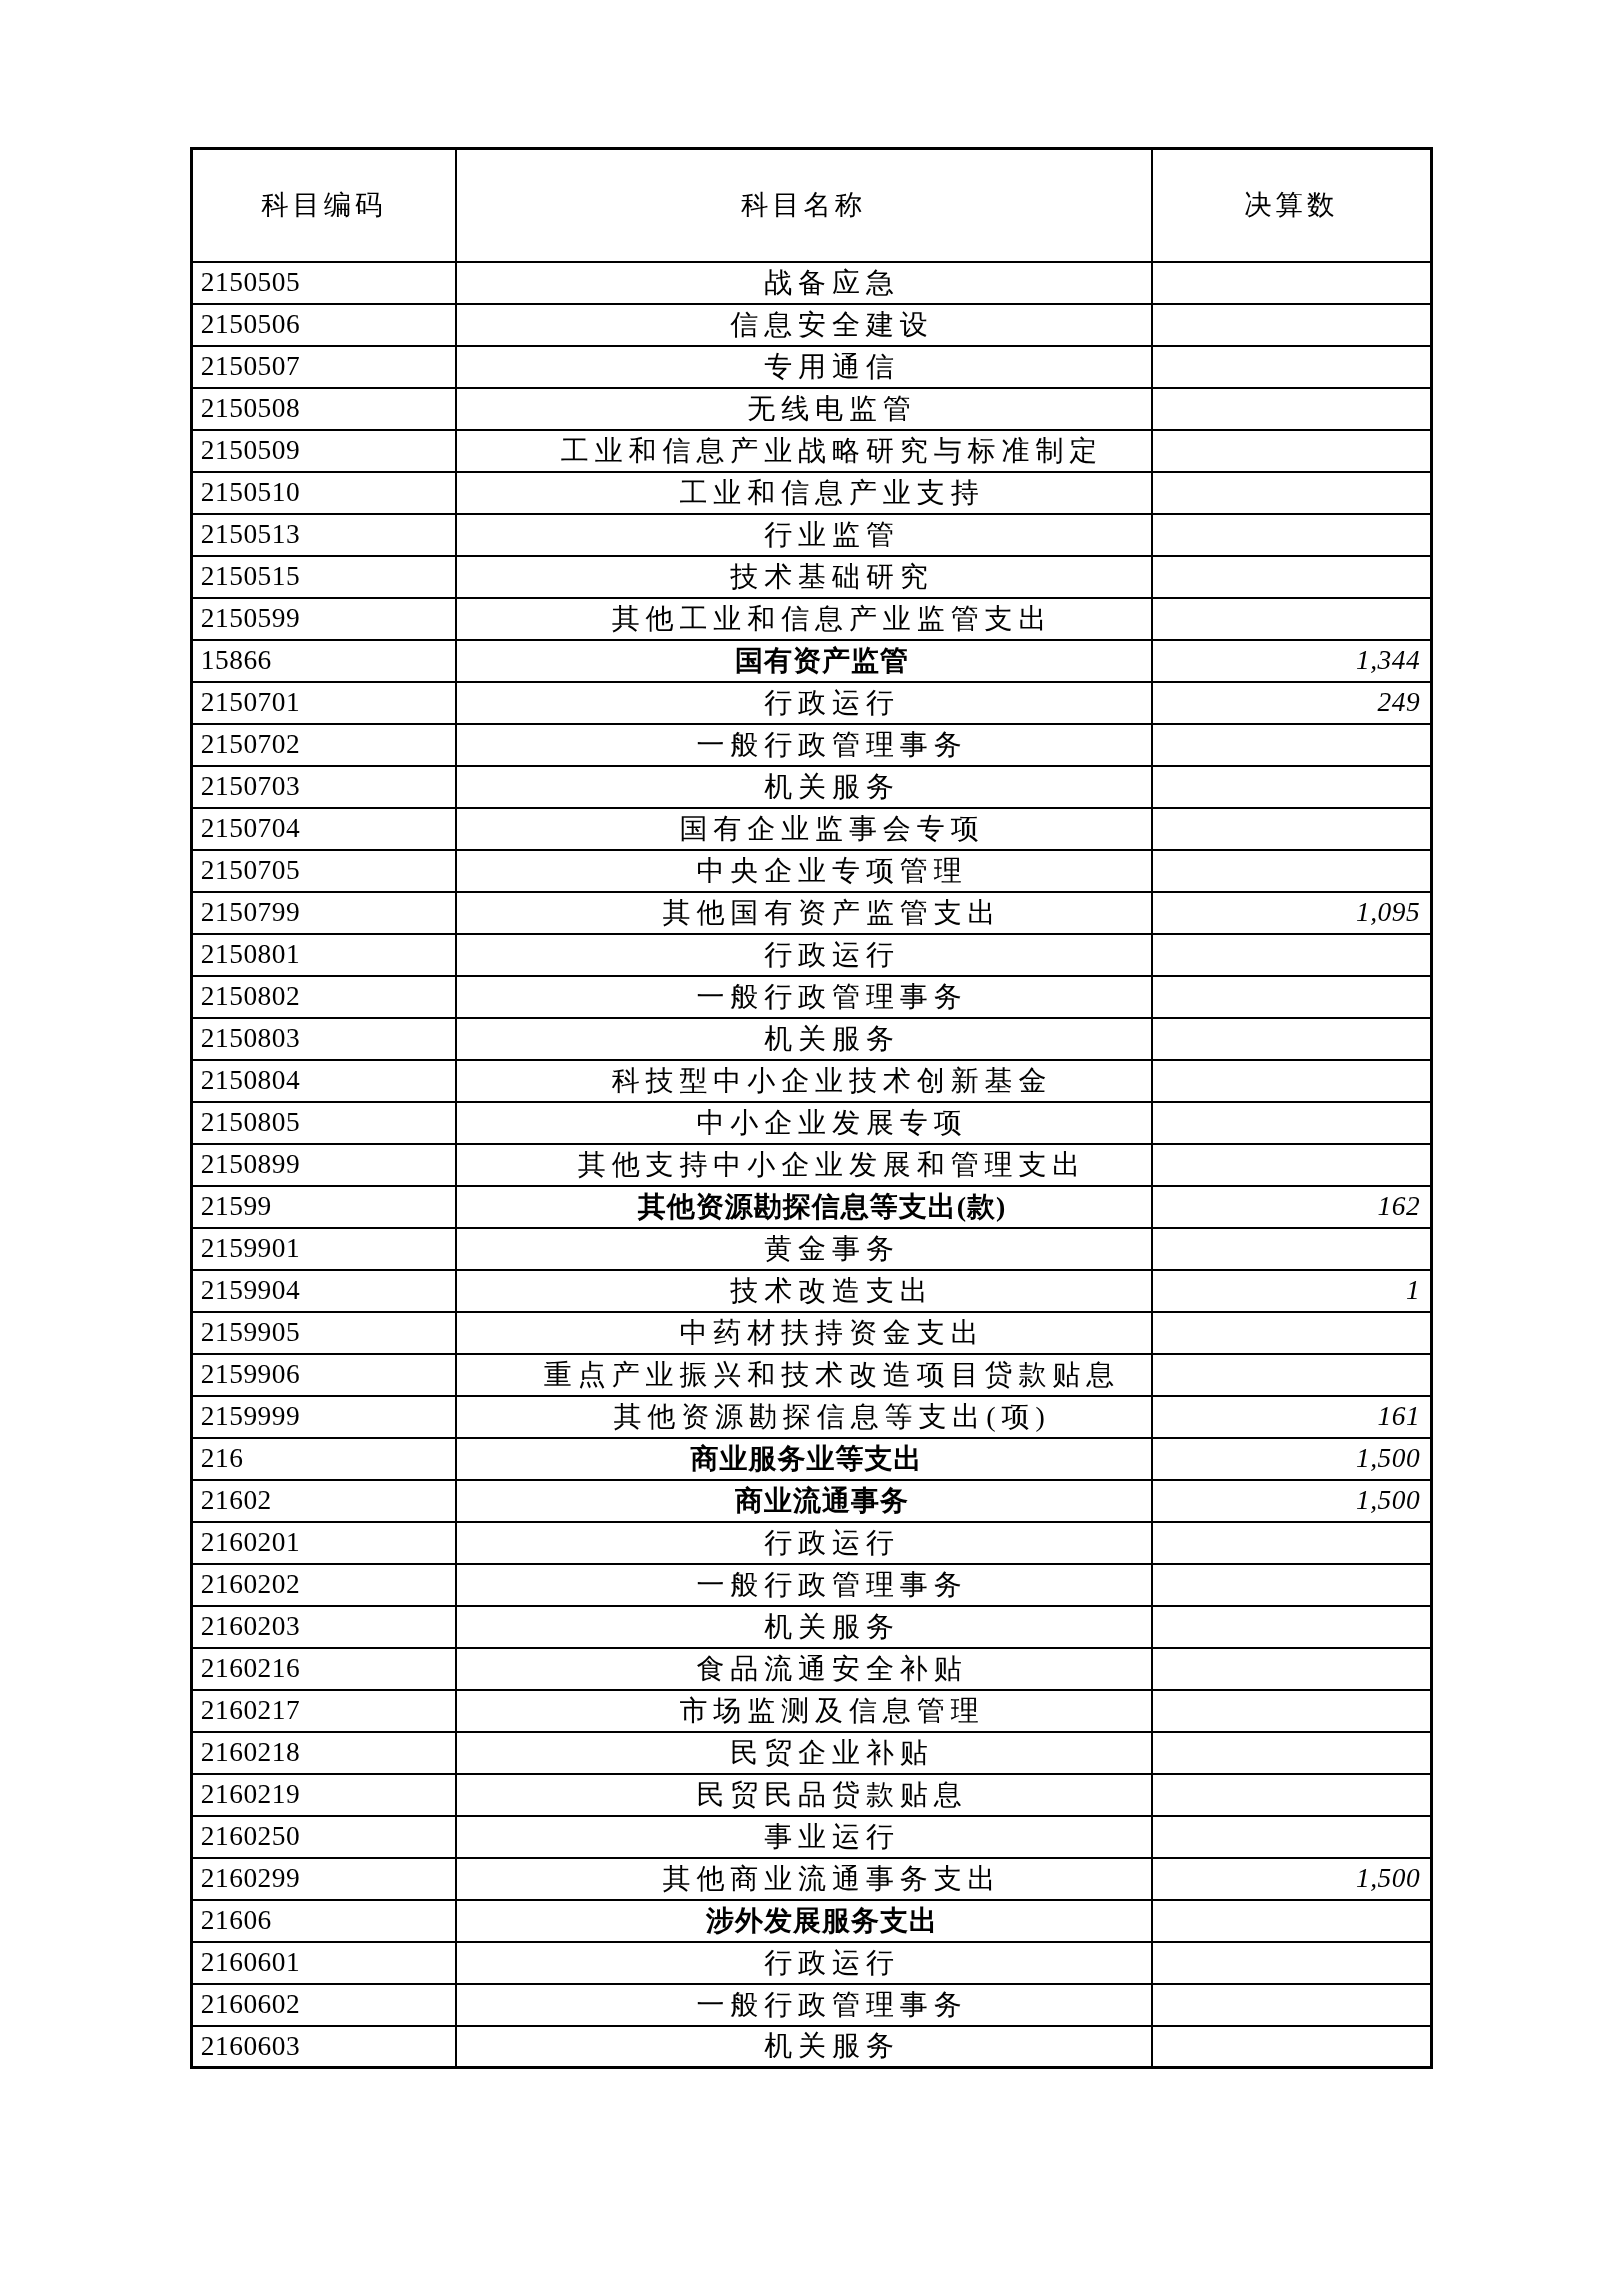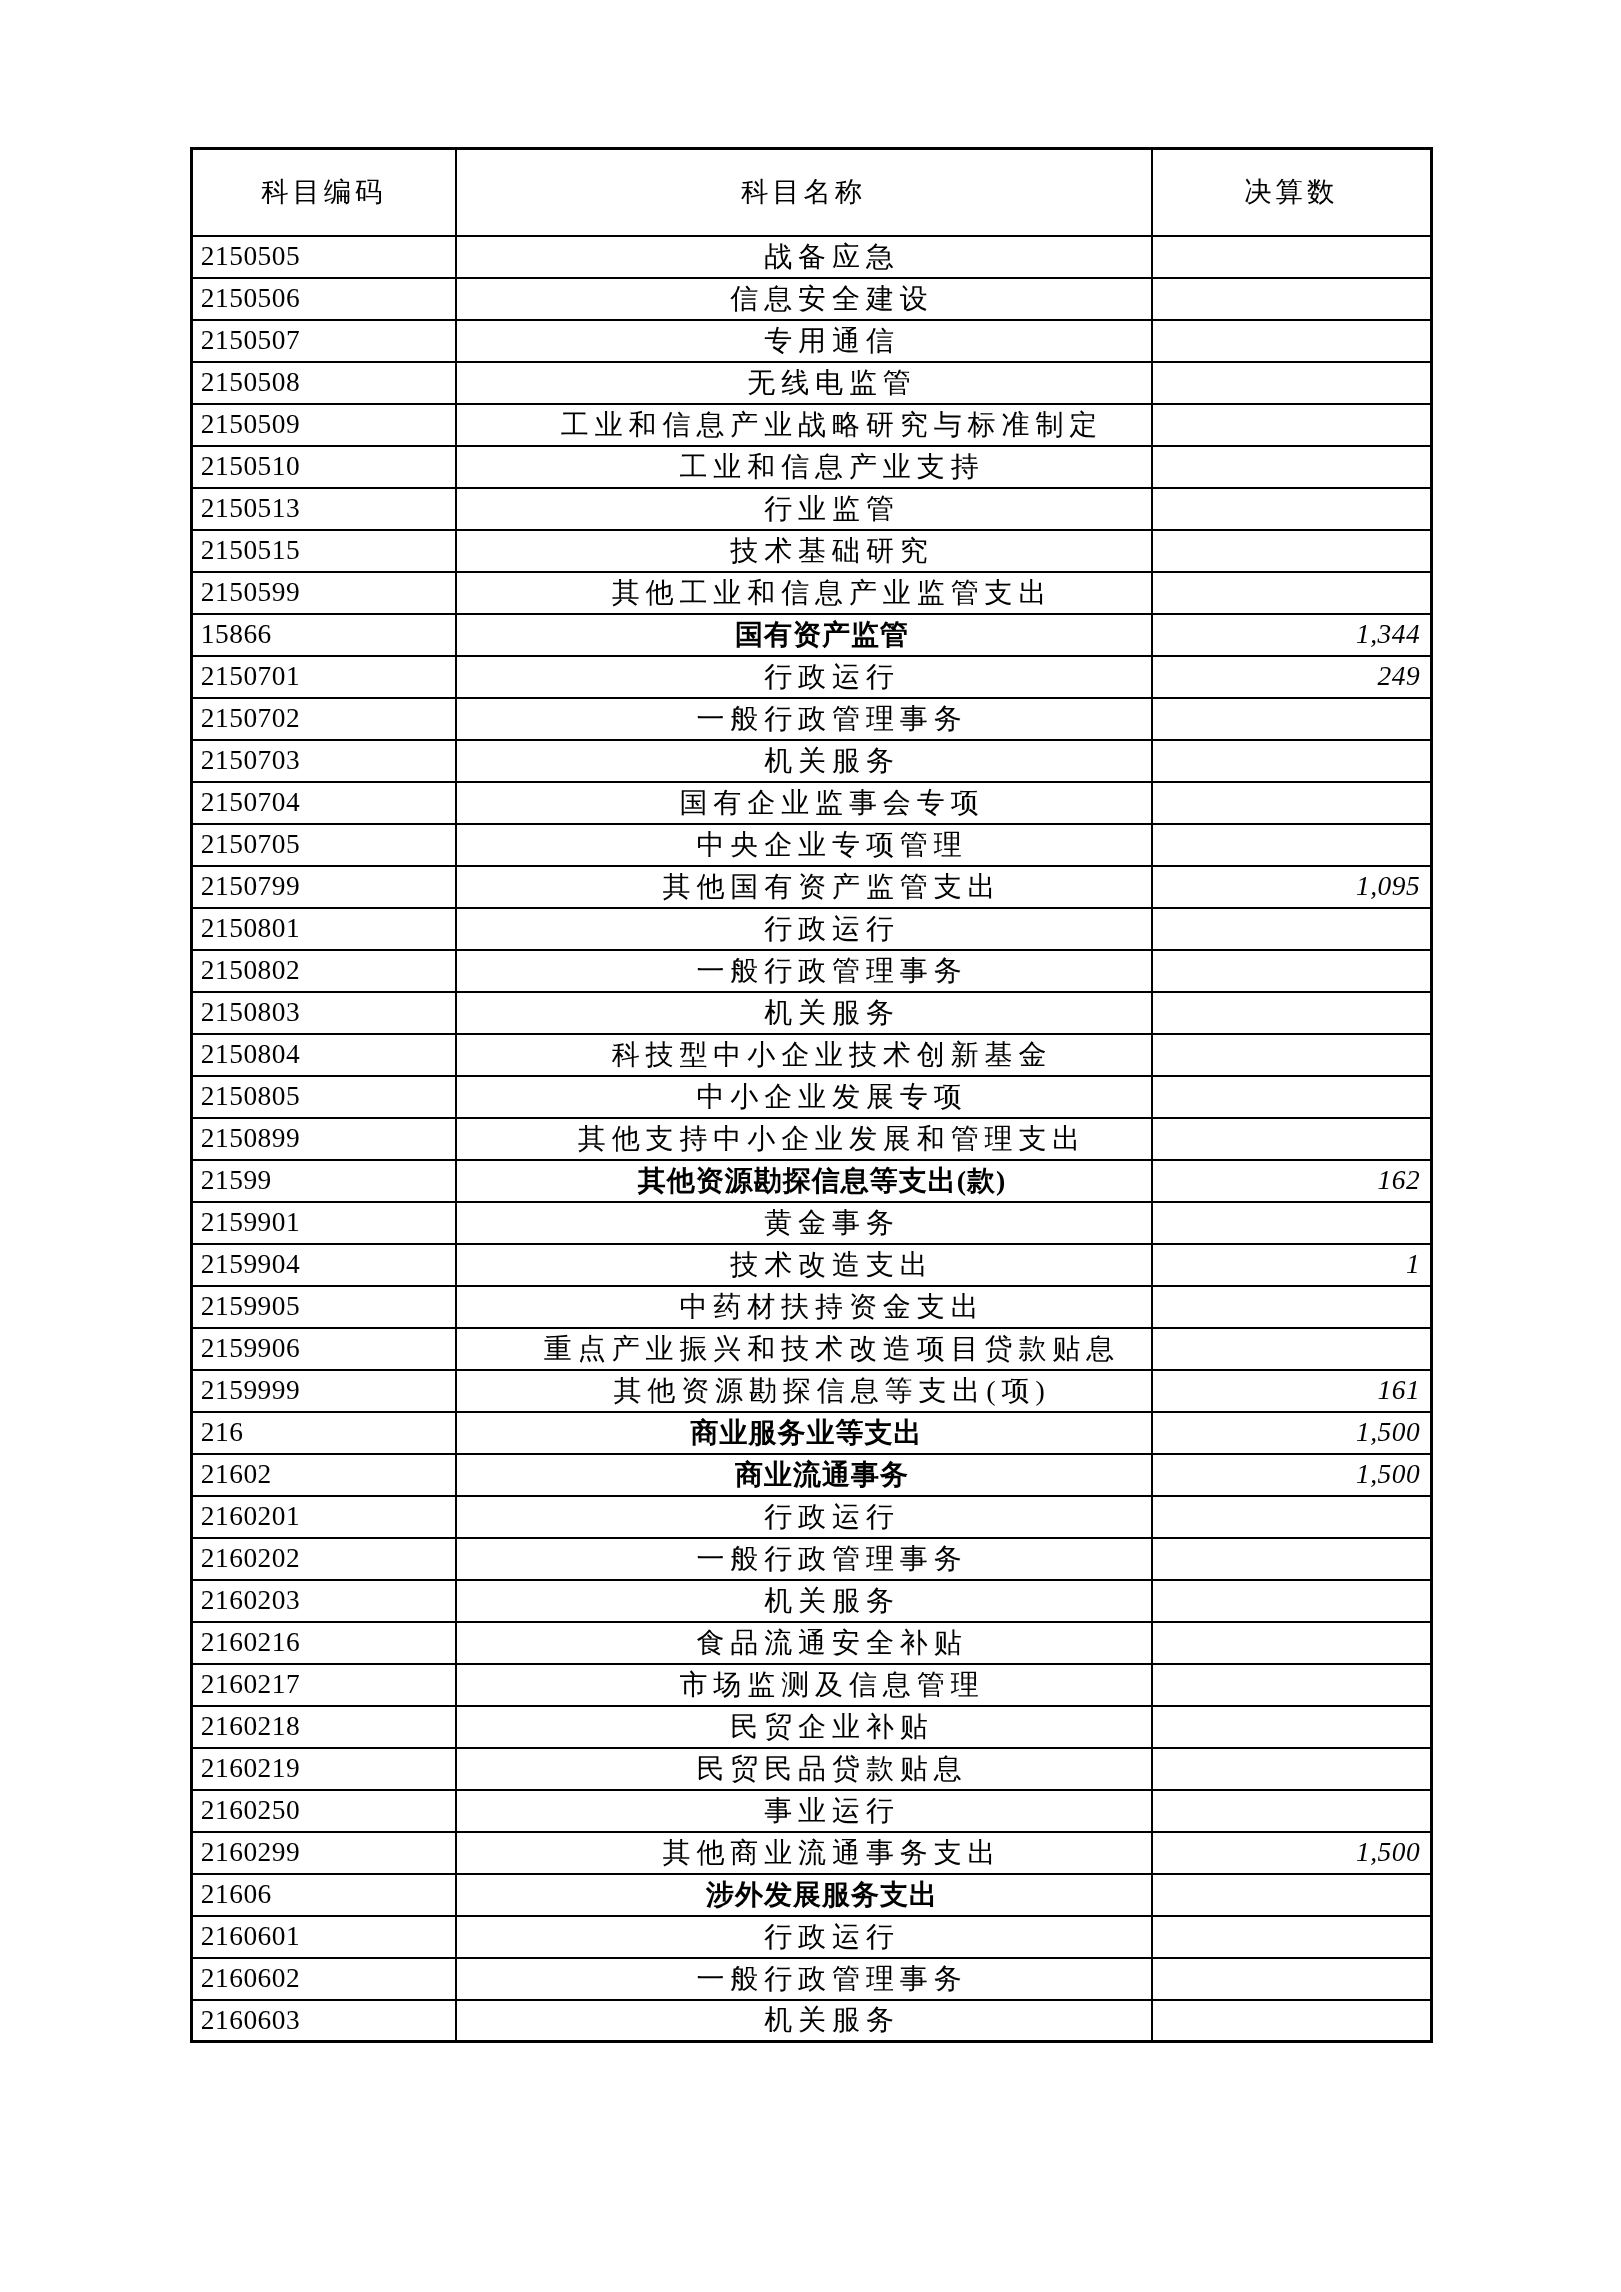--- a/index.html
+++ b/index.html
@@ -29,21 +29,21 @@
   col.col-value { width: 280px; }
   .budget-table th,
   .budget-table td {
     border: 2.9px solid #000000;
     padding: 0;
     overflow: hidden;
     white-space: nowrap;
     vertical-align: middle;
   }
   .budget-table thead tr {
-    height: 87px;
+    height: 113px;
   }
   .budget-table th {
     font-size: 27.4px;
     font-weight: normal;
     text-align: center;
     letter-spacing: 3.9px;
   }
   .budget-table tbody tr {
     height: 42px;
   }

